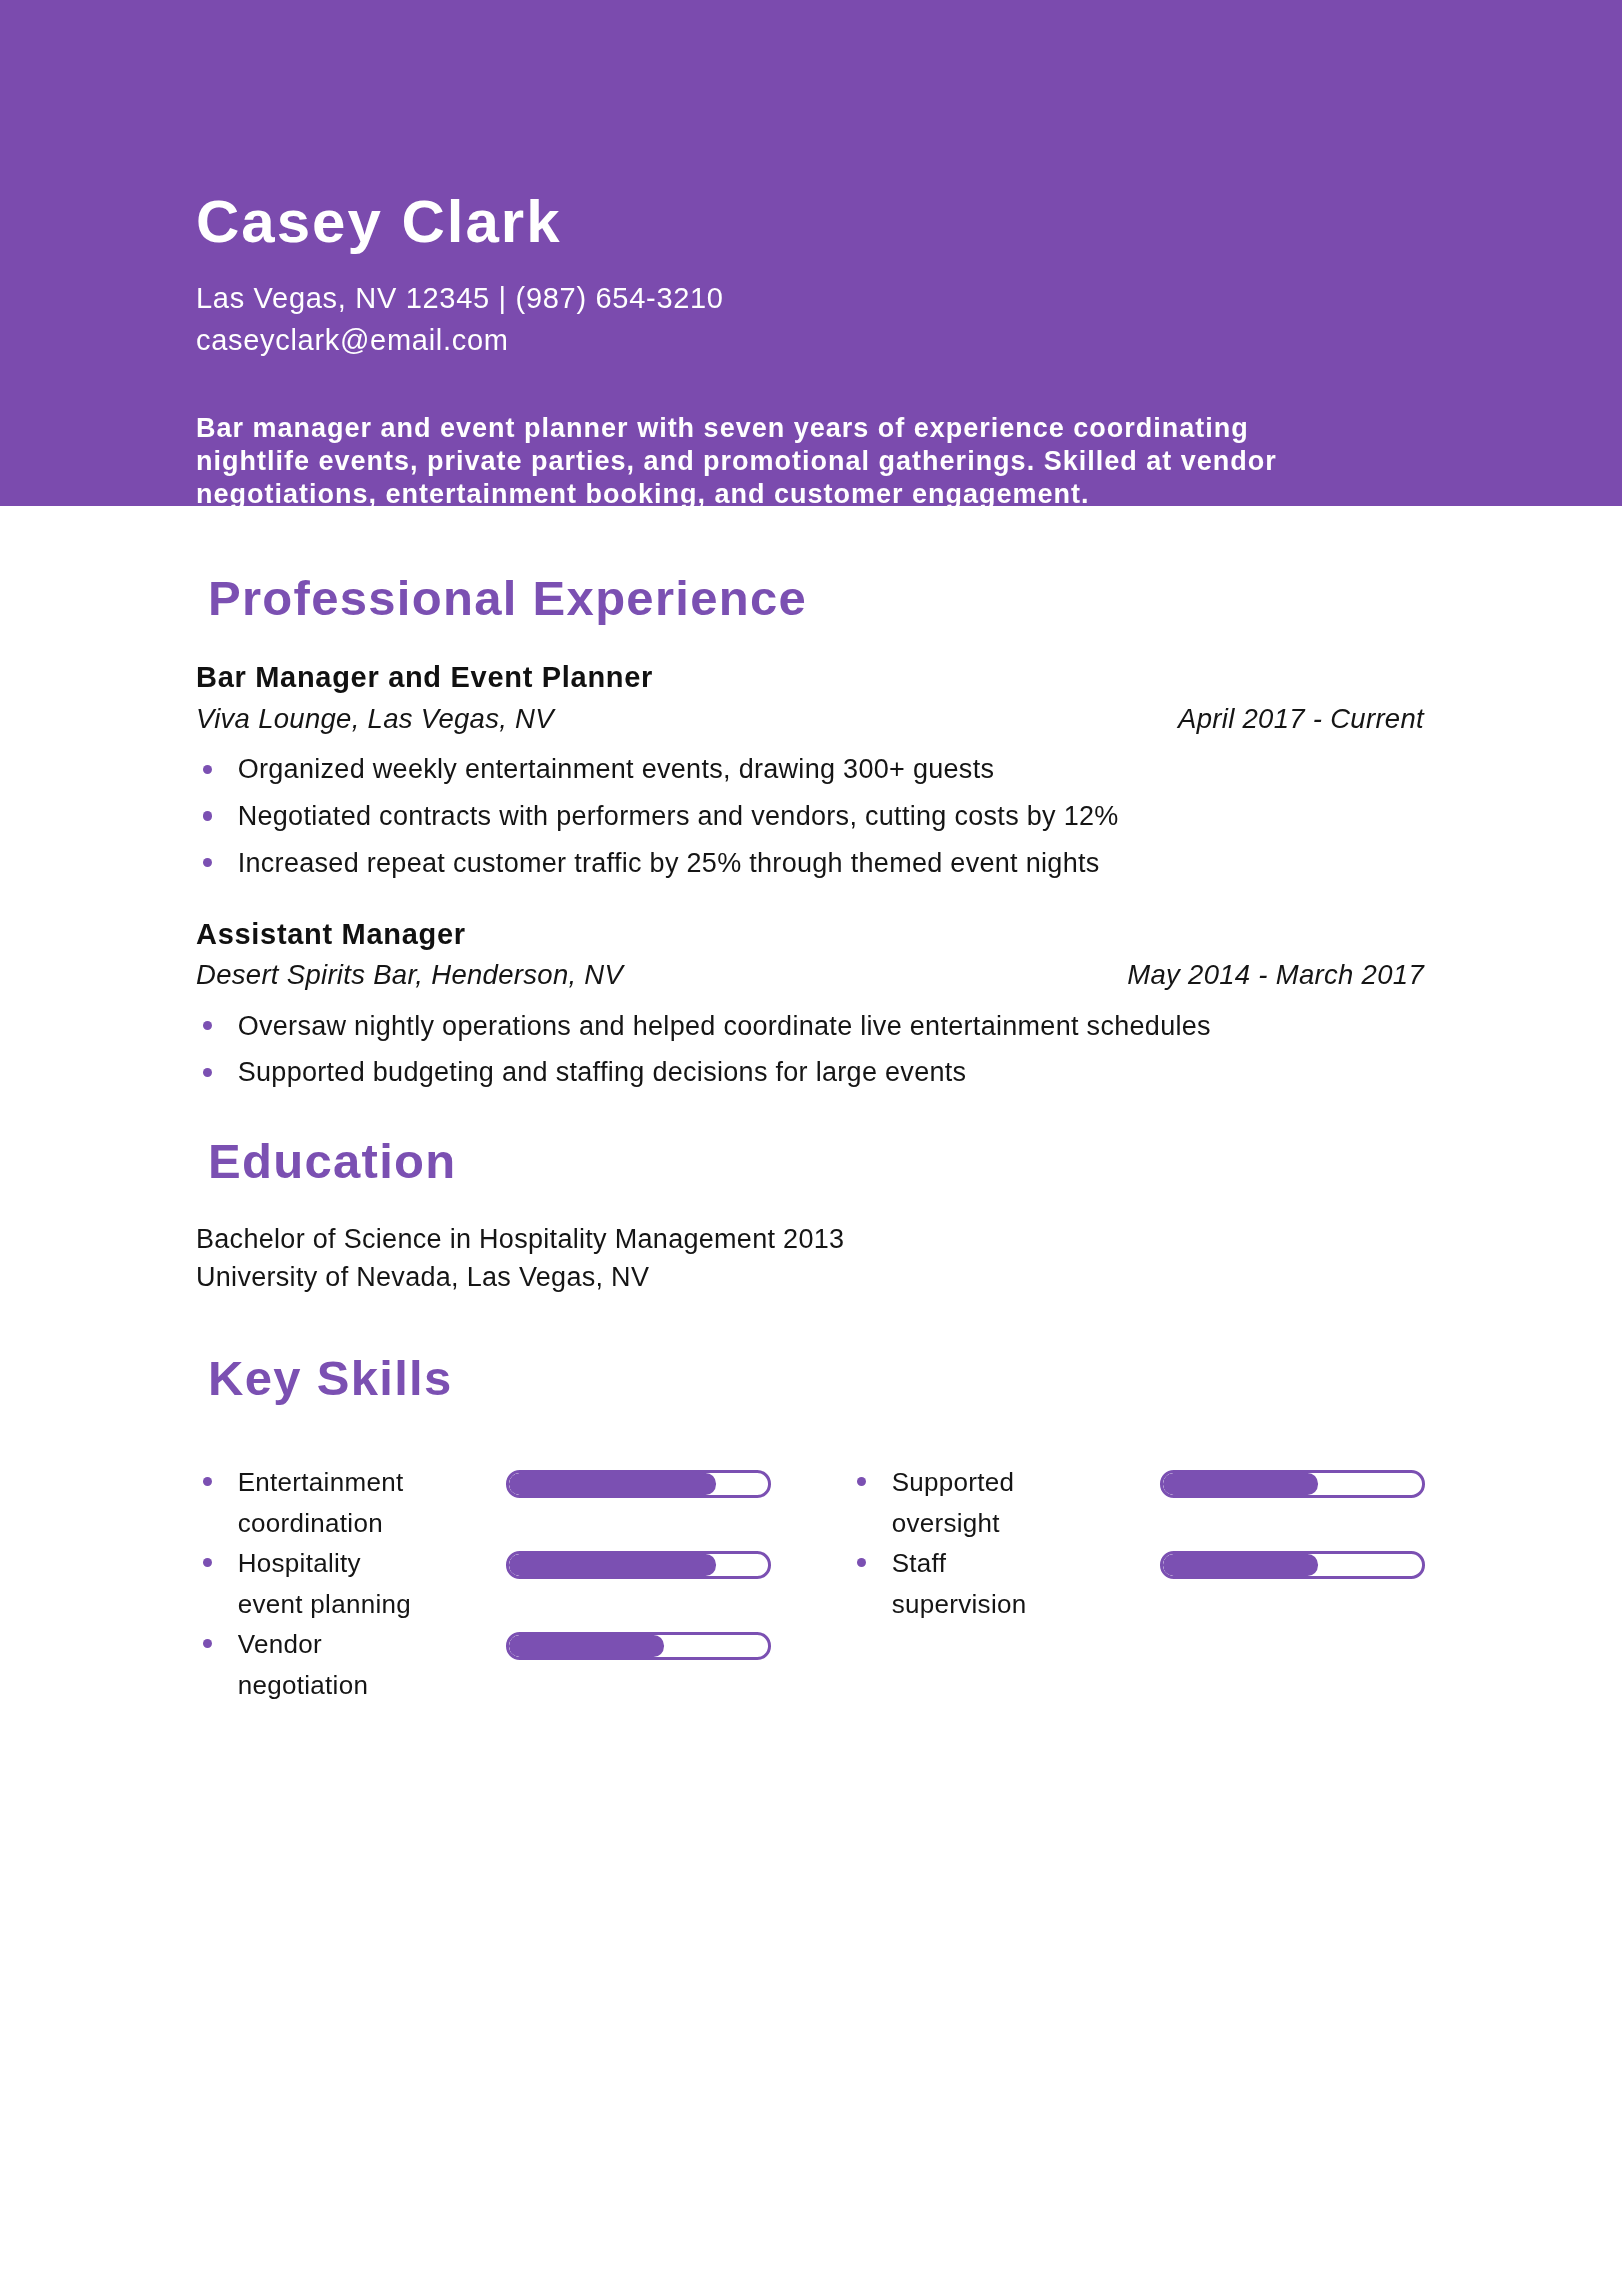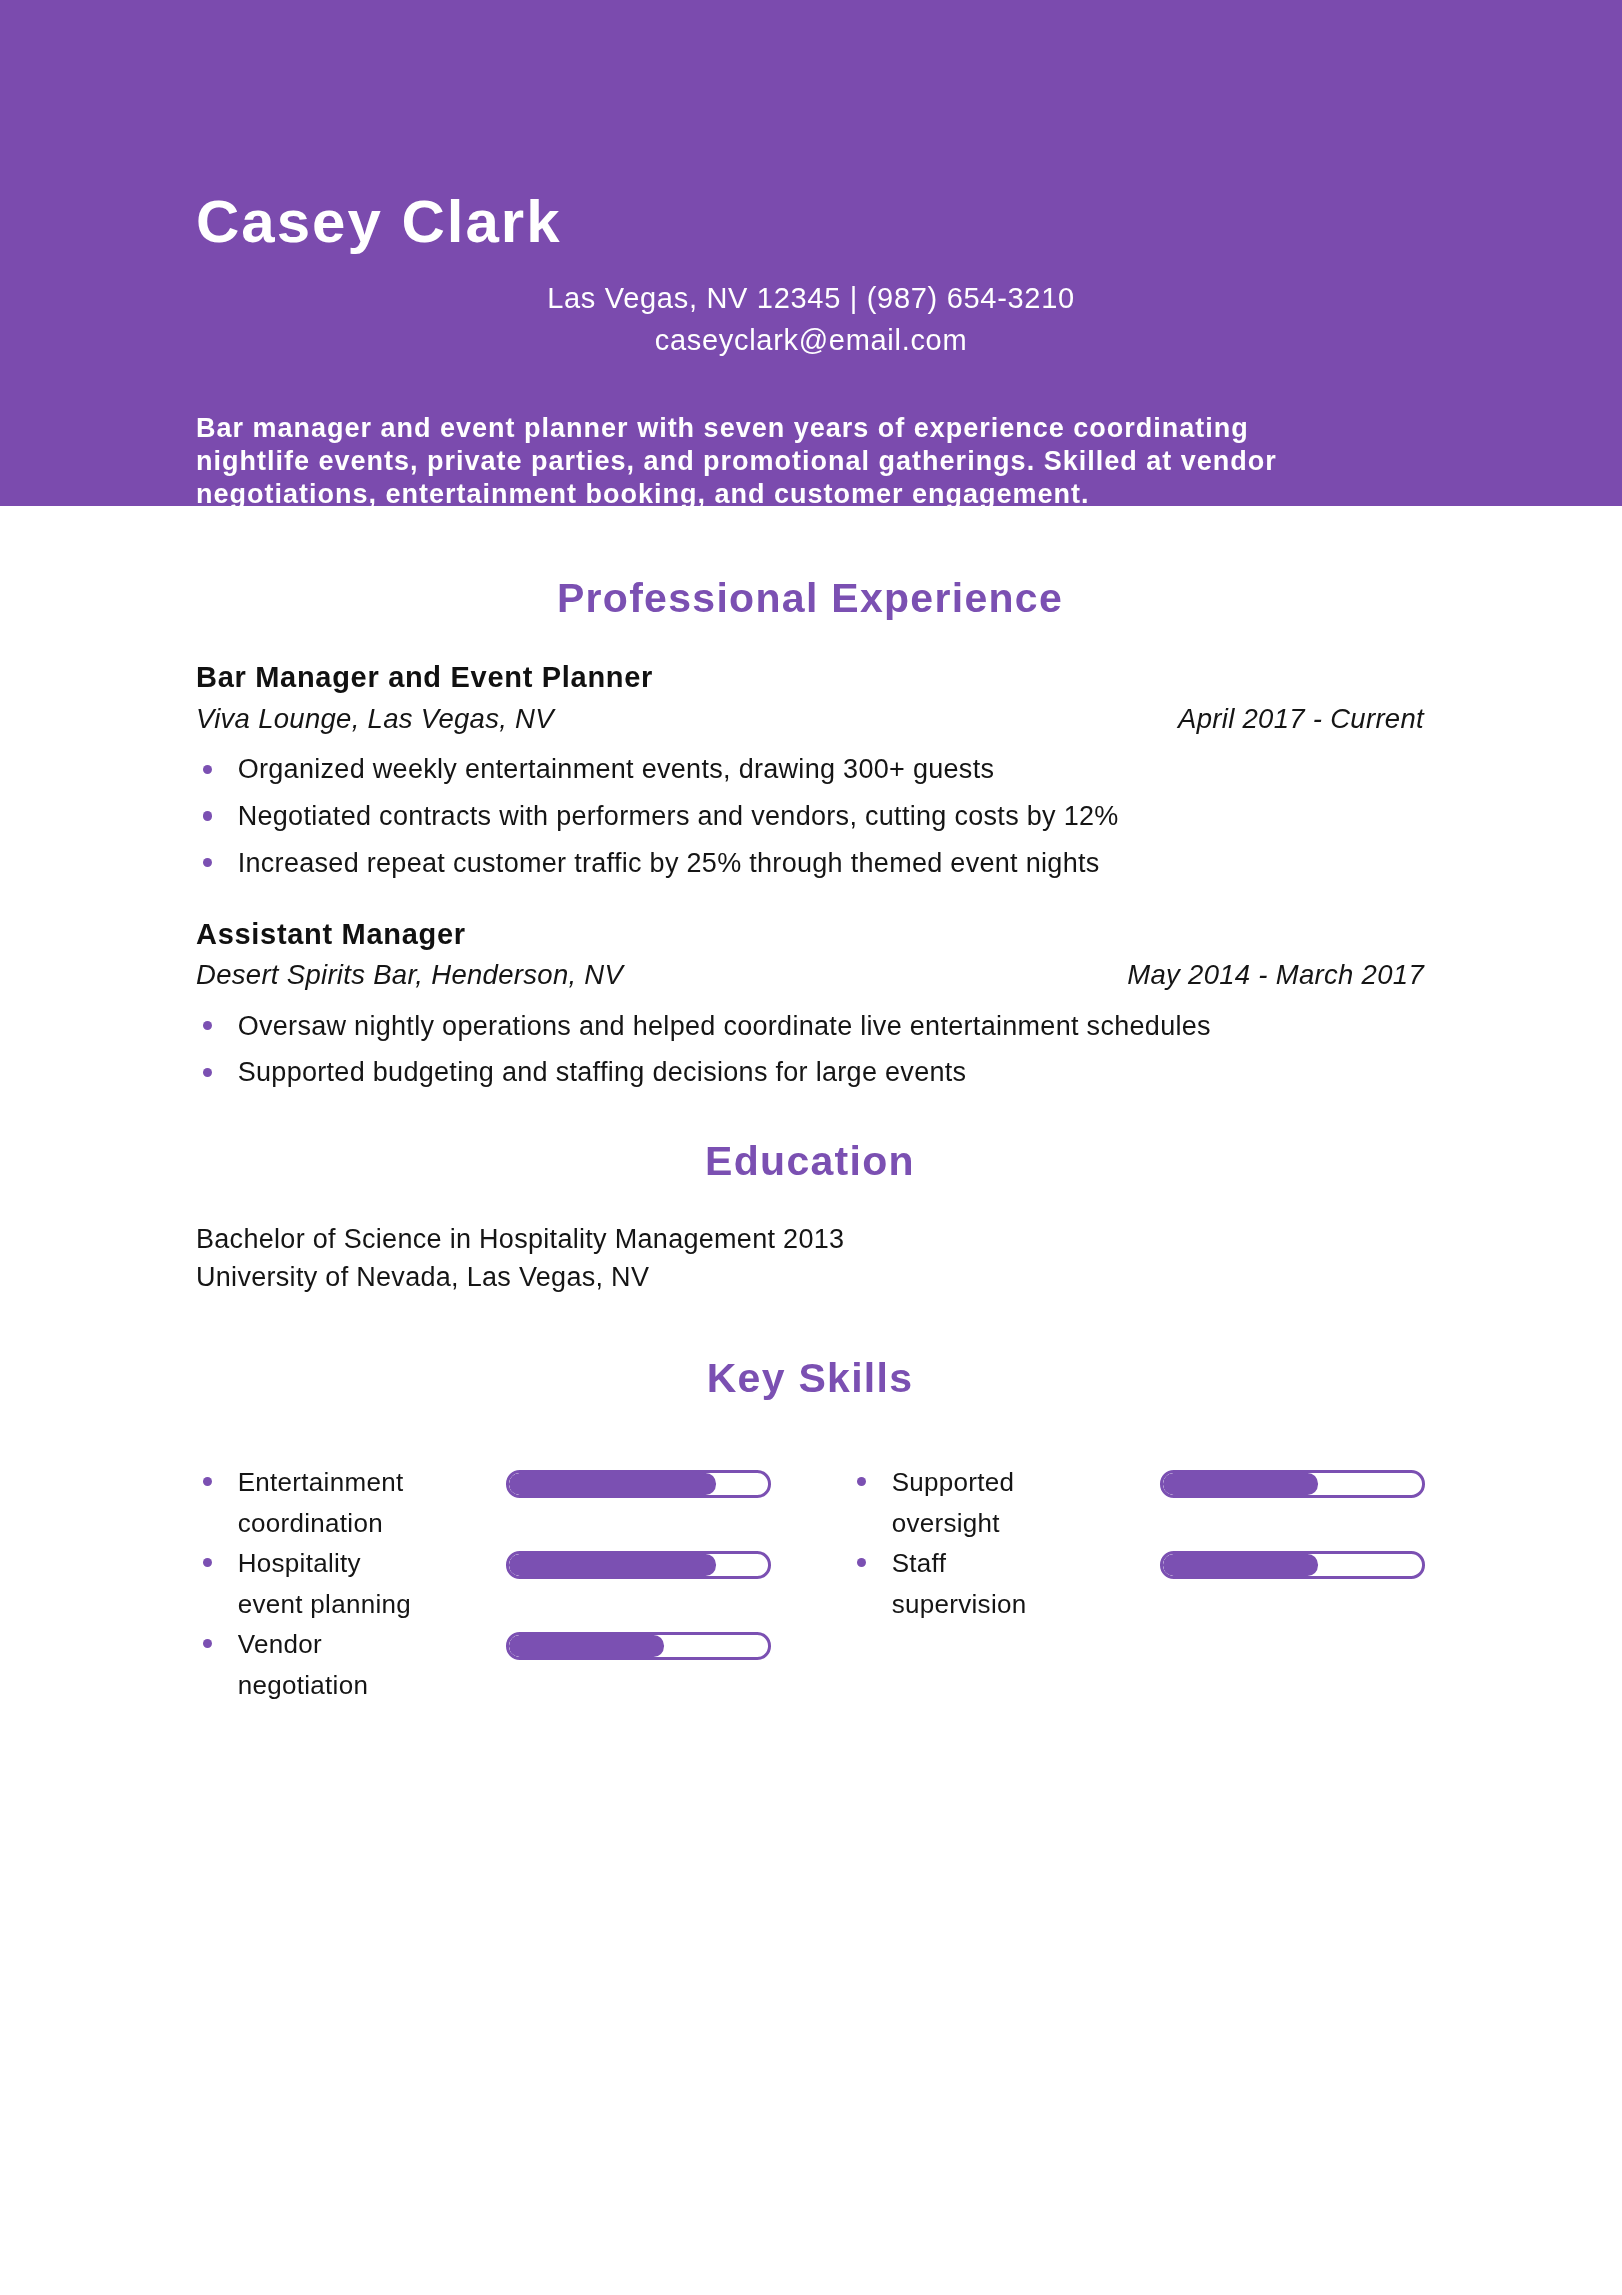--- a/index.html
+++ b/index.html
@@ -18,39 +18,38 @@
     padding: 191px 196px 0 196px;
   }
   .name {
     margin: 0;
     font-size: 60px; line-height: 62px; font-weight: bold;
     letter-spacing: 2px; color: #ffffff;
   }
   .contact {
     margin-top: 23.6px;
     font-size: 29px; line-height: 42px;
-    letter-spacing: 0.7px; color: #ffffff; text-align: center;
+    letter-spacing: 0.7px; color: #ffffff;
   }
   .summary {
     margin-top: 51px;
     font-size: 27px; line-height: 33px; font-weight: bold;
     letter-spacing: 1px; color: #ffffff;
     max-width: 1217px;
   }
   .summary .line { white-space: nowrap; }
 
   
   .main { padding: 0 198px 0 196px; }
 
   .section-title {
     margin: 12px;
-    font-size: 41px; line-height: 47px; font-weight: bold;
+    font-size: 49px; line-height: 47px; font-weight: bold;
     letter-spacing: 1.3px;
     color: var(--heading, #7b50b2);
-    text-align: center;
   }
   .sec-exp    { margin-top: 69px; }
   .sec-edu    { margin-top: 50px;  }
   .sec-skills { margin-top: 59px;  }
 
   .role {
     margin-top: 38px;
     font-size: 29px; line-height: 34px; font-weight: bold;
     letter-spacing: 0.7px; color: #111111;
   }

